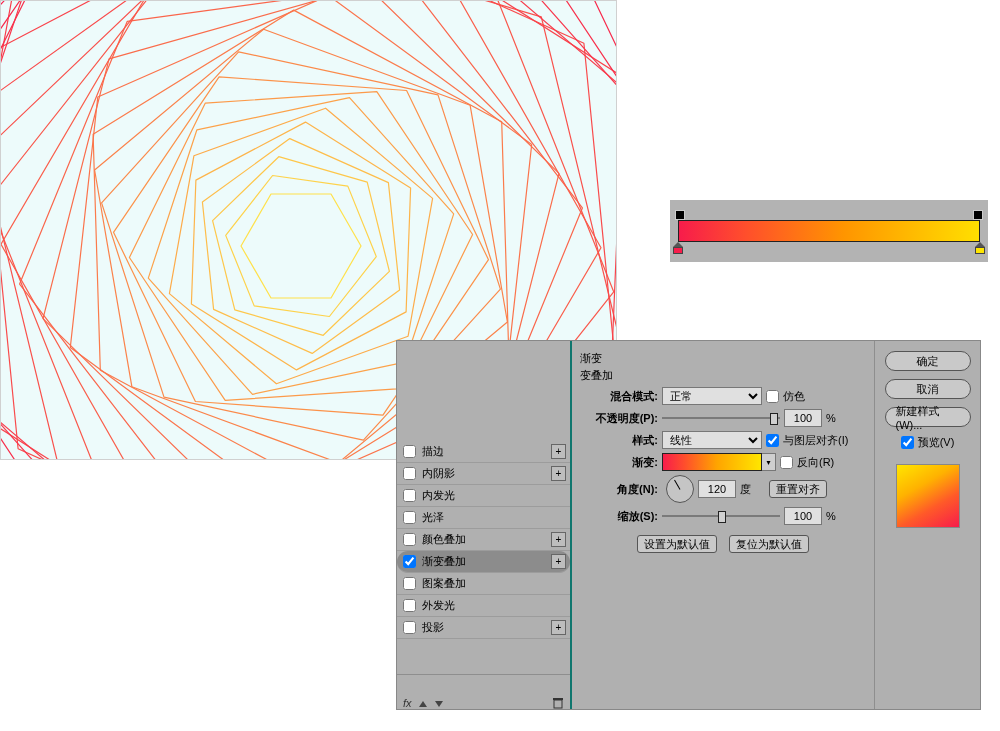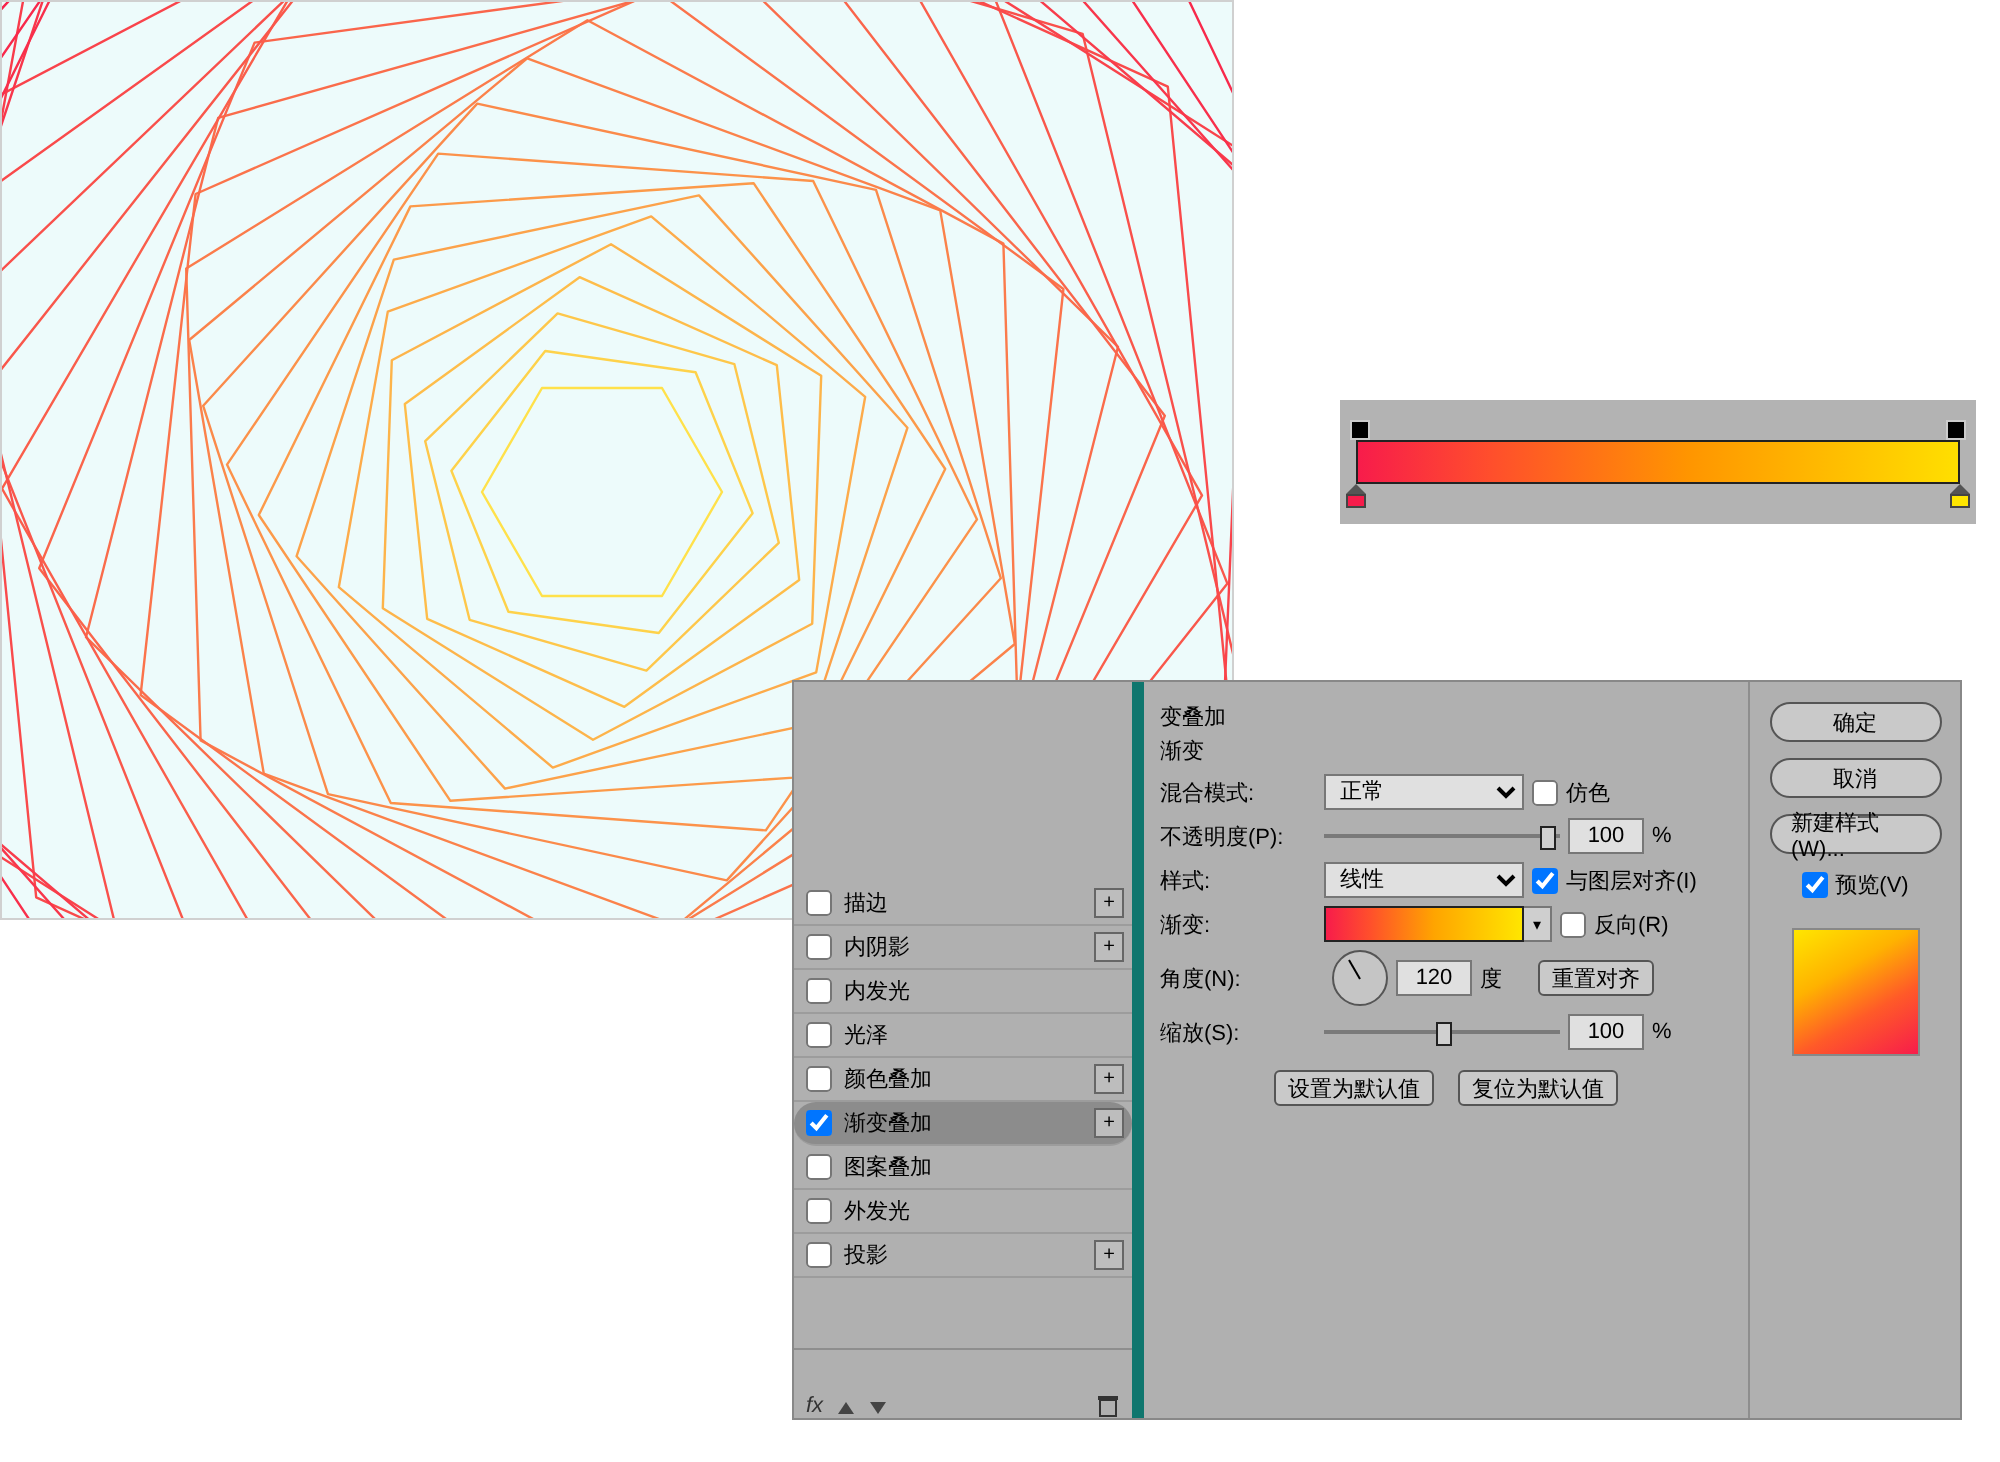--- a/index.html
+++ b/index.html
@@ -53,21 +53,21 @@
     position: absolute;
     left: 396px; top: 340px;
     width: 585px; height: 370px;
     background: #b0b0b0;
     border: 1px solid #888;
     display: flex; flex-direction: row;
     font-size: 11px;
   }
   .dlg-fx-list {
     width: 175px;
-    border-right: 6px solid #0f766e;
+    border-right: 2px solid #0f766e;
     display: flex; flex-direction: column;
   }
   .fx-header {
     height: 100px;
   }
   .fx-items { flex: 1; }
   .fx-row {
     height: 22px;
     display: flex; align-items: center;
     padding: 0 6px;
@@ -93,21 +93,21 @@
   .dlg-main {
     flex: 1; padding: 10px 8px 8px 8px;
     border-right: 1px solid #8e8e8e;
   }
   .dlg-main .section-title { font-size: 11px; margin-bottom: 2px; }
   .field-row {
     display: flex; align-items: center;
     margin: 4px 0;
     gap: 4px;
   }
-  .field-row .lbl { width: 78px; text-align: left; }
+  .field-row .lbl { width: 78px; text-align: right; font-weight: bold; }
   select, input[type=text] {
     background: #e0e0e0; border: 1px solid #777; font-size: 11px;
     height: 18px; padding: 0 3px;
   }
   select.blend { width: 100px; }
   select.style { width: 100px; }
   input.num { width: 38px; text-align:center;}
   .slider {
     width: 118px; height: 12px; position: relative;
     display: inline-block;
@@ -273,22 +273,22 @@
       <span>
         <svg width="12" height="12">
             <rect x="2" y="3" width="8" height="8" fill="none" stroke="#333"></rect>
             <rect x="1" y="1" width="10" height="2" fill="#333"></rect>
           </svg>
       </span>
     </div>
   </div>
 
   <div class="dlg-main">
+    <div class="section-title">渐变</div>
     <div class="section-title">变叠加</div>
-    <div class="section-title">渐变</div>
 
     <div class="field-row">
       <span class="lbl">混合模式:</span>
       <select class="blend">
         <option>正常</option>
       </select>
       <label class="cb-row">
         <input type="checkbox" style="">
         <span>仿色</span>
       </label>

